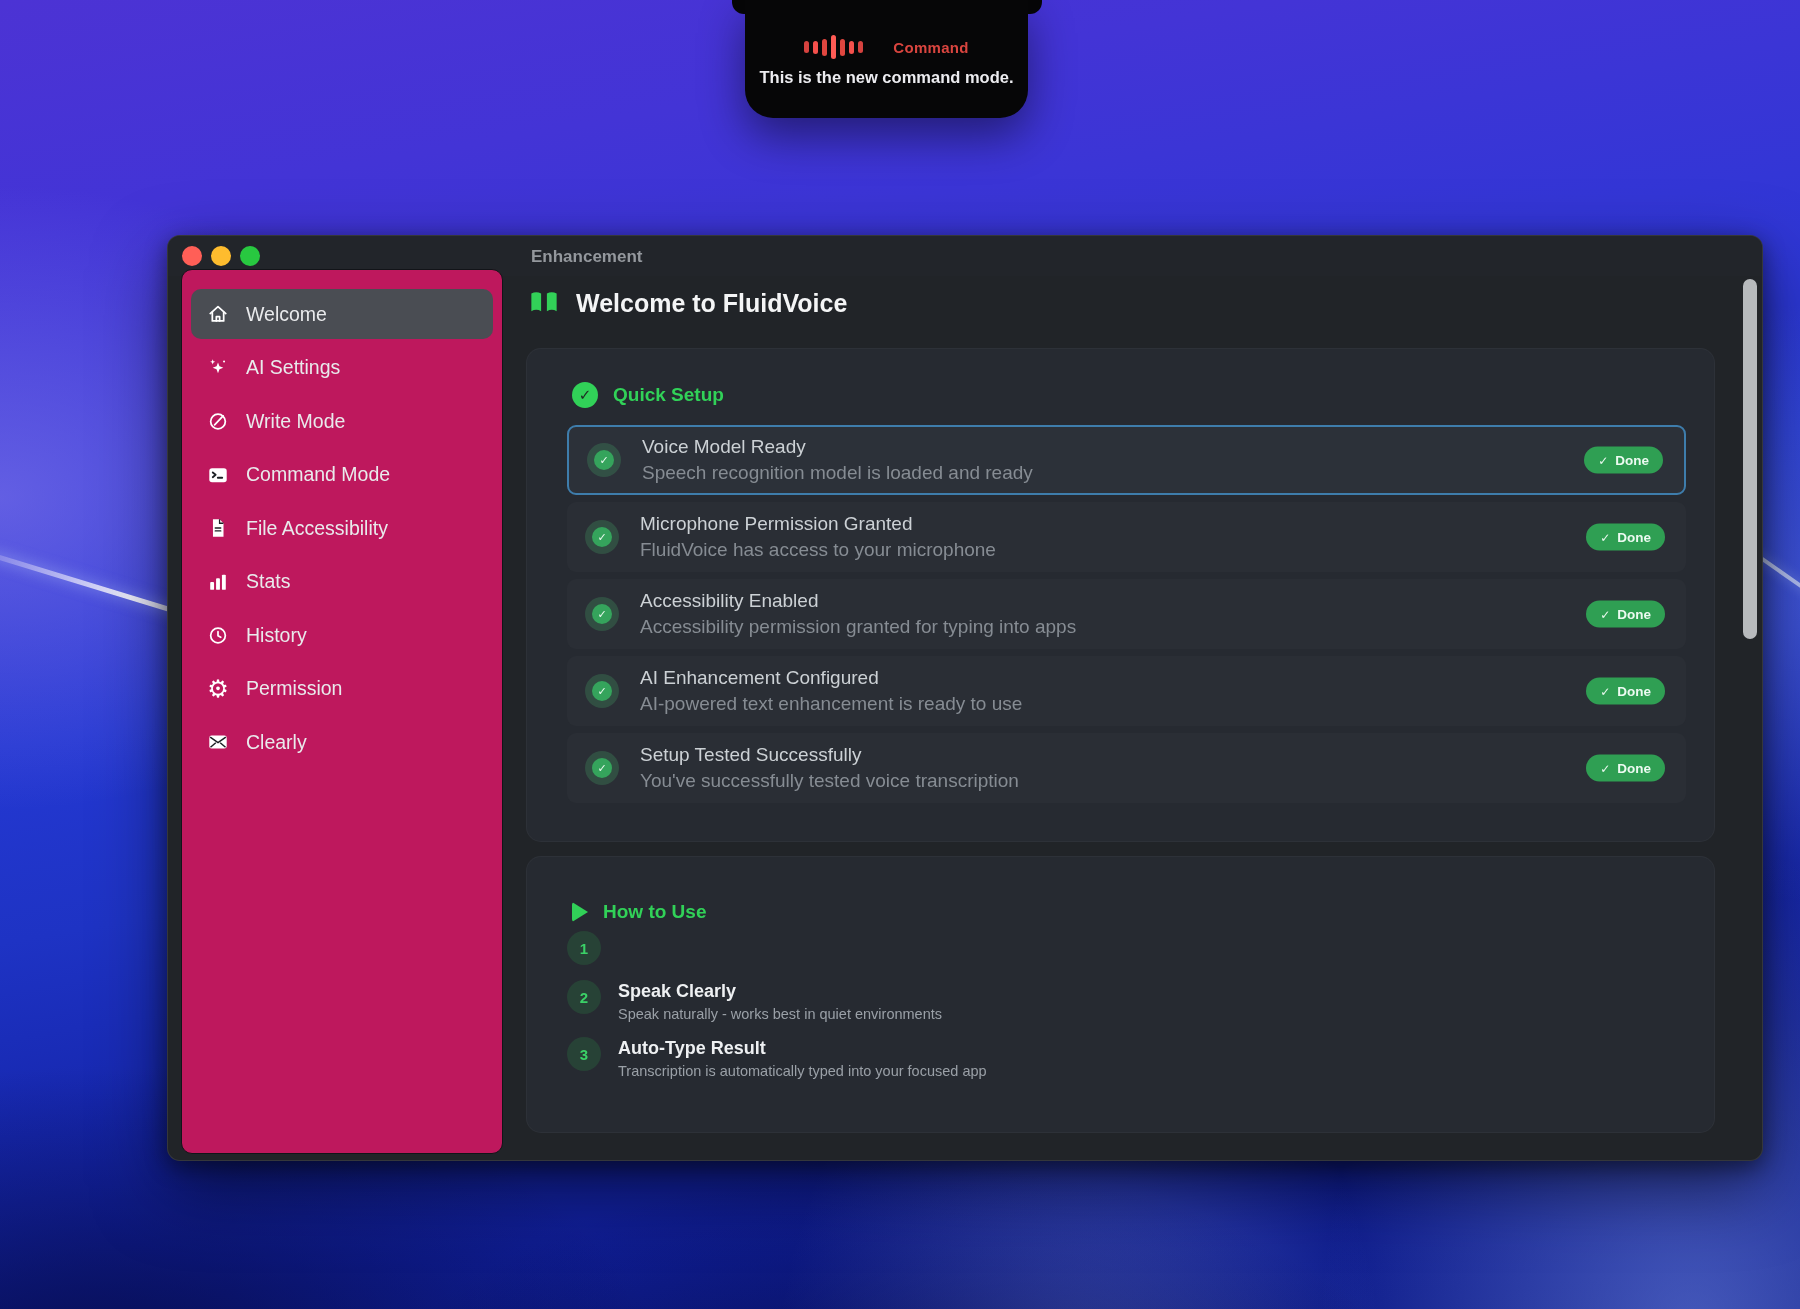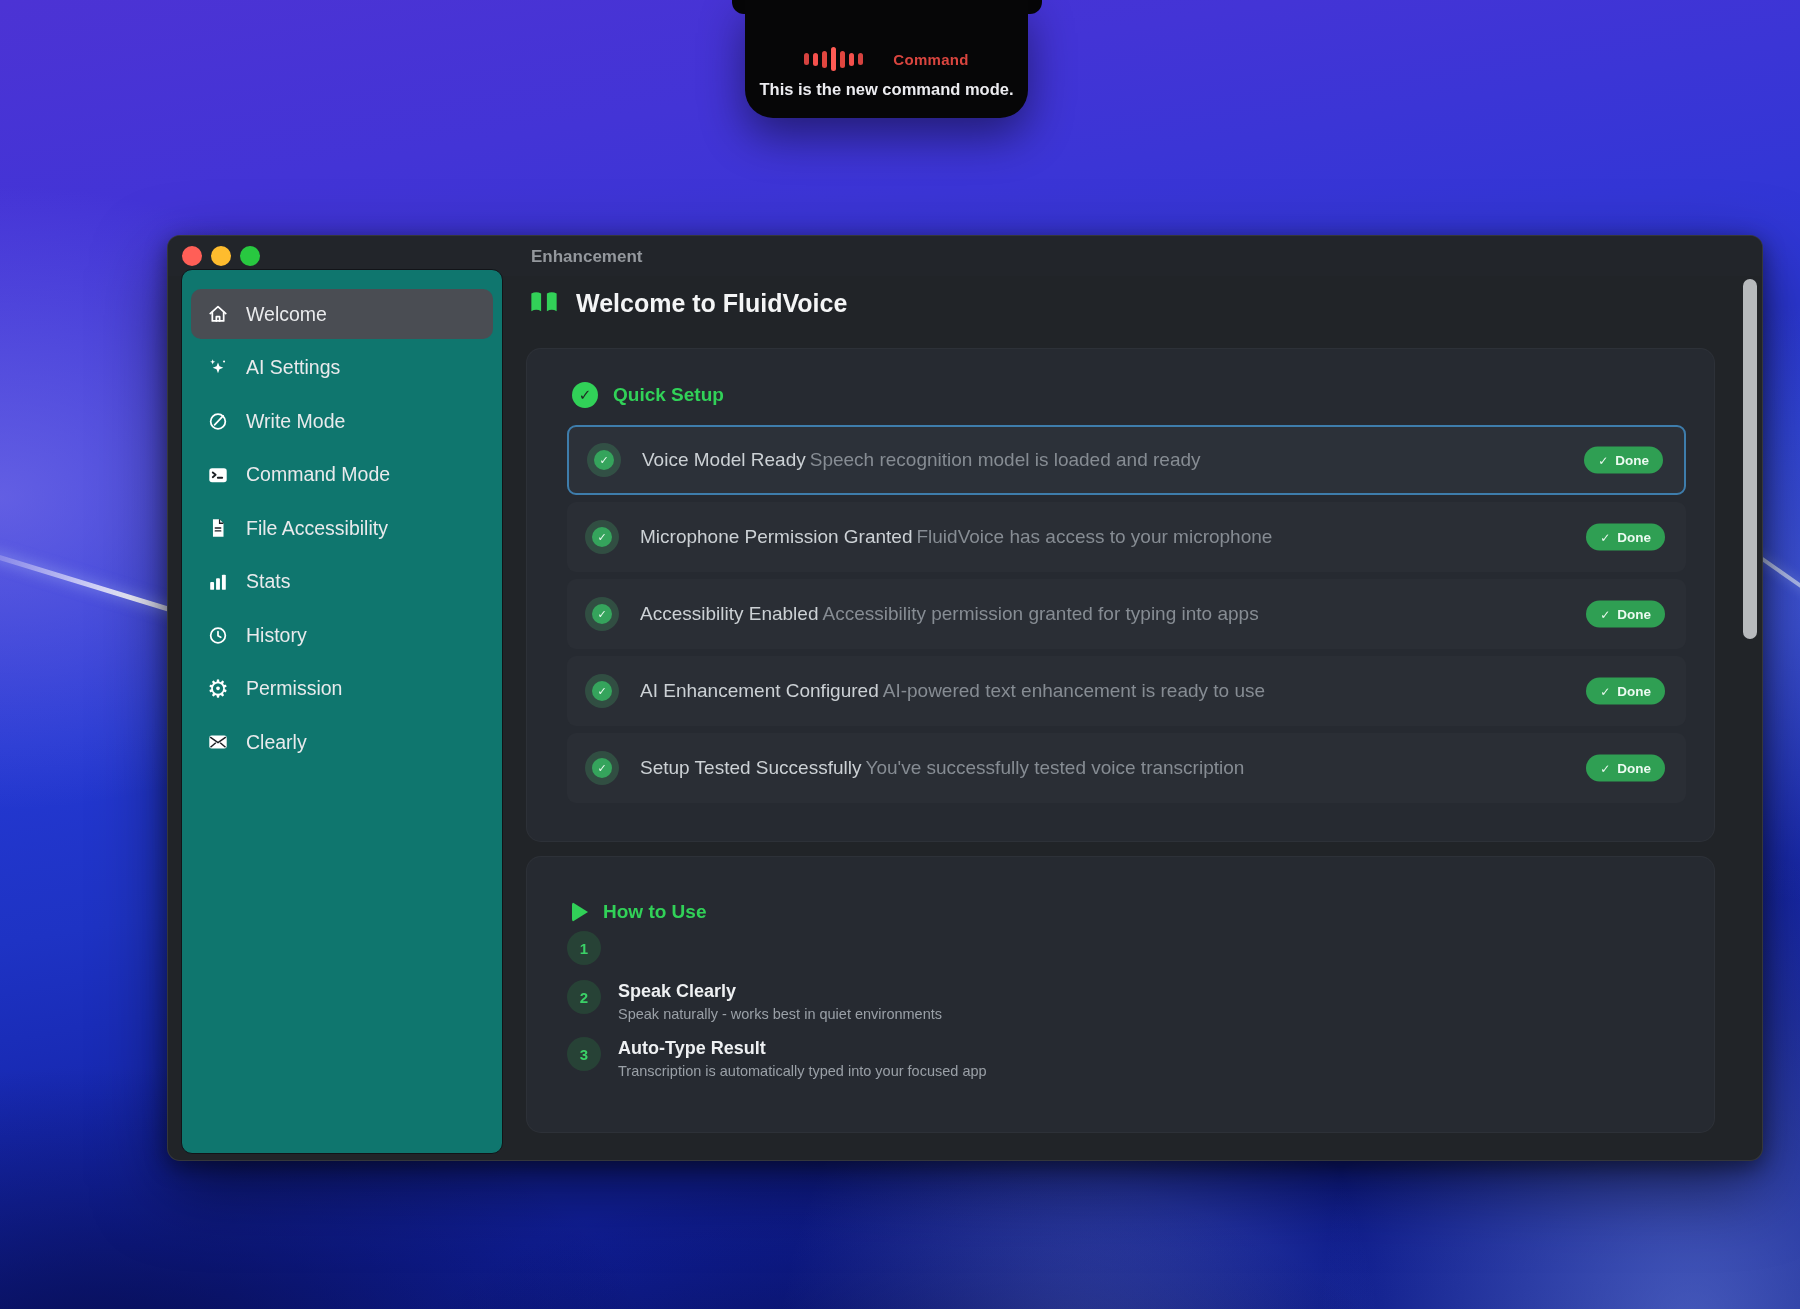--- a/index.html
+++ b/index.html
@@ -22,21 +22,21 @@
     background:linear-gradient(90deg, rgba(255,255,255,0.25), rgba(255,255,255,0.9) 35%, rgba(220,235,255,0.55));
     box-shadow:0 0 14px rgba(205,225,255,0.55); }
   .streak-2 { left:1738px; top:540px; width:260px; height:4px; transform:rotate(35deg); transform-origin:left center;
     background:linear-gradient(90deg, rgba(235,245,255,0.8), rgba(255,255,255,0.25));
     box-shadow:0 0 12px rgba(205,225,255,0.45); }
 
   
   .hud-strip { position:absolute; left:732px; top:0; width:310px; height:14px; background:#060607; border-radius:0 0 12px 12px; }
   .hud { position:absolute; left:745px; top:0; width:283px; height:118px; background:#060607;
     border-radius:0 0 28px 28px; box-shadow:0 18px 45px rgba(0,0,0,0.45);
-    display:flex; flex-direction:column; align-items:center; padding-top:46px; }
+    display:flex; flex-direction:column; align-items:center; padding-top:34px; }
   .hud-row { display:flex; align-items:center; gap:30px; height:26px; }
   .waveform { display:flex; align-items:center; gap:4px; }
   .waveform i { display:block; width:5px; border-radius:2.5px; }
   .wf1 { height:12px; background:#d5423f; } .wf2 { height:13px; background:#f4504c; }
   .wf3 { height:17px; background:#e0463f; } .wf4 { height:24px; background:#ff5b55; }
   .wf5 { height:17px; background:#e0463f; } .wf6 { height:13px; background:#f4504c; }
   .wf7 { height:12px; background:#d5423f; }
   .hud-mode { color:#d9453f; font-size:15px; font-weight:bold; letter-spacing:0.3px; }
   .hud-msg { margin-top:8px; color:#ececf0; font-size:16.5px; font-weight:bold; }
 
@@ -45,21 +45,21 @@
     background:#212428; border-radius:13px; border:1px solid rgba(255,255,255,0.09);
     box-shadow:0 28px 70px rgba(0,0,0,0.5), 0 6px 22px rgba(0,0,0,0.45); overflow:hidden; }
   .titlebar { position:absolute; left:0; top:0; right:0; height:40px; background:#22252a; }
   .lights { position:absolute; left:14px; top:10px; display:flex; gap:9px; }
   .light { width:20px; height:20px; border-radius:50%; }
   .light-close { background:#ff5f57; } .light-min { background:#febc2e; } .light-zoom { background:#28c840; }
   .win-title { position:absolute; left:363px; top:11px; color:#94989d; font-size:17px; font-weight:bold; }
 
   
   .sidebar { position:absolute; left:13px; top:33px; width:322px; height:885px;
-    background:#0f766e; border:1px solid #121418; border-radius:11px; padding:19px 9px; }
+    background:#be185d; border:1px solid #121418; border-radius:11px; padding:19px 9px; }
   .side-item { display:flex; align-items:center; gap:15px; height:50px; margin-bottom:3.5px;
     padding:0 14px; border-radius:10px; color:#e9eaec; font-size:19.5px; font-weight:500; }
   .side-item.active { background:#4a4d53; }
   .si-icon { width:26px; display:flex; justify-content:center; align-items:center; }
   .si-icon svg { display:block; }
   .gear-glyph { font-size:24px; line-height:22px; color:#fff; }
 
   
   .page-header { position:absolute; left:361px; top:52px; display:flex; align-items:center; gap:17px; }
   .page-title { color:#f4f5f6; font-size:25px; font-weight:bold; }
@@ -78,21 +78,21 @@
   .play-icon { width:0; height:0; border-left:16px solid #31d158; border-top:10px solid transparent; border-bottom:10px solid transparent; border-radius:3px; }
 
   .setup-rows { position:absolute; left:40px; right:28px; top:76px; display:flex; flex-direction:column; gap:7px; }
   .setup-row { position:relative; height:70px; background:#2a2e35; border-radius:9px;
     display:flex; align-items:center; padding-left:18px; gap:21px; }
   .setup-row.focused { background:#2c3139; border:2.5px solid #3e7dac; }
   .row-check-outer { width:34px; height:34px; border-radius:50%; background:rgba(70,170,105,0.26);
     display:flex; align-items:center; justify-content:center; flex:none; }
   .row-check-inner { width:20px; height:20px; border-radius:50%; background:#35a45c;
     display:flex; align-items:center; justify-content:center; color:#eafaf0; font-size:11px; font-weight:bold; }
-  .row-text { display:flex; flex-direction:row; gap:4px; }
+  .row-text { display:flex; flex-direction:column; gap:4px; }
   .row-title { color:#ccd1d5; font-size:19px; font-weight:500; }
   .row-sub { color:#868c93; font-size:19px; }
   .done-badge { position:absolute; right:21px; top:50%; transform:translateY(-50%);
     height:27px; padding:0 14px; border-radius:14px; background:#2f9f53;
     display:flex; align-items:center; gap:7px; color:#ecfaf1; }
   .badge-check { font-size:12px; font-weight:bold; }
   .badge-label { font-size:13.5px; font-weight:bold; }
 
   .steps { position:absolute; left:40px; top:74px; display:flex; flex-direction:column; gap:15px; }
   .step { display:flex; gap:17px; }

